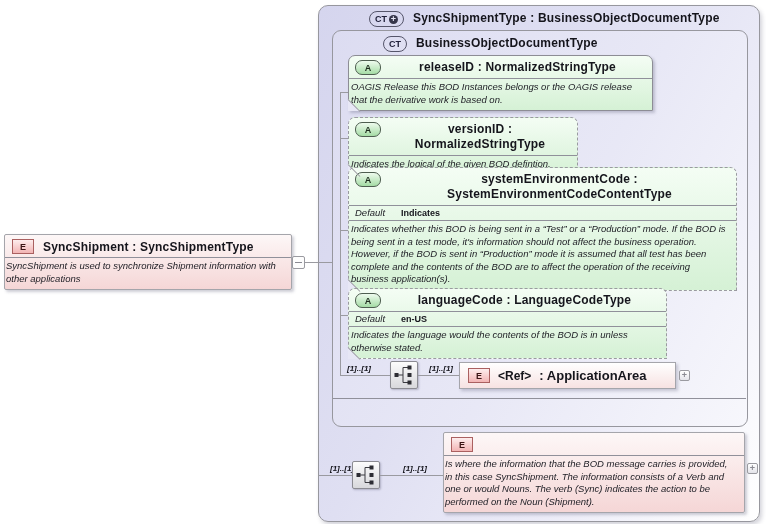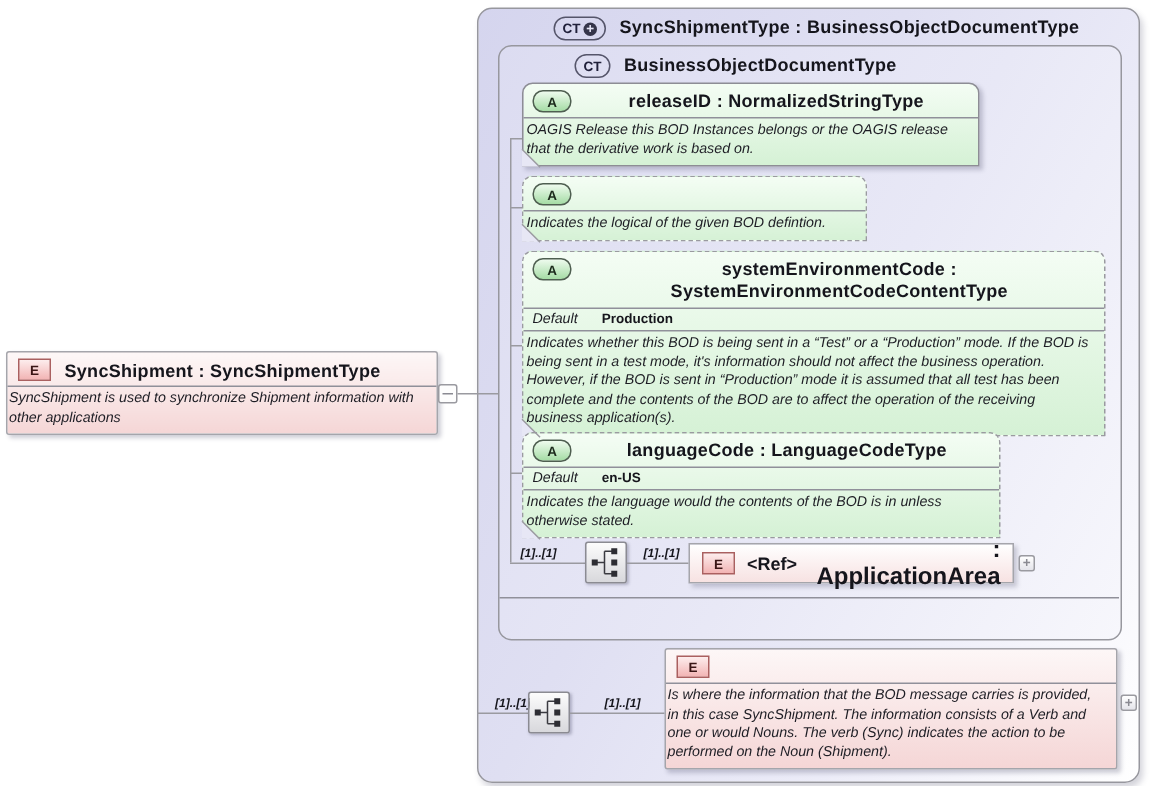--- a/index.html
+++ b/index.html
@@ -48,21 +48,21 @@
   .default-row{display:flex;align-items:baseline;gap:16px;border-top:1px solid #90909a;padding:1px 6px 2px 6px;}
   .default-label{font-style:italic;font-size:9.5px;color:#1d1d24;}
   .default-value{font-weight:bold;font-size:9px;color:#15151c;}
   .attr-ann{border-top:1px solid #90909a;font-style:italic;font-size:9.5px;line-height:1.32;color:#1d1d24;padding:2px 6px 4px 2px;}
 
   
   .ref-box{position:absolute;border:1px solid #a5a5ab;box-sizing:border-box;height:27px;
     background:linear-gradient(#ffffff,#f7e2e2);box-shadow:2px 2px 3px rgba(60,60,90,.25);
     display:flex;align-items:center;gap:8px;padding:0 8px;}
   .ref-name{font-weight:bold;font-size:12px;color:#15151c;}
-  .ref-type{font-weight:bold;font-size:16px;color:#15151c;text-align:right;}
+  .ref-type{font-weight:bold;font-size:13px;color:#15151c;text-align:right;}
 
   
   .hline{position:absolute;height:1px;background:#9a9aa0;}
   .vline{position:absolute;width:1px;background:#9a9aa0;}
   .card-label{position:absolute;font-size:8px;font-weight:bold;font-style:italic;color:#15151c;white-space:nowrap;}
   .seq-icon{position:absolute;width:28px;height:28px;border:1px solid #8b8b92;border-radius:2px;box-sizing:border-box;
     background:linear-gradient(#fcfcfc,#d8d8dc);box-shadow:1px 1px 2px rgba(60,60,90,.3);}
   .plus-btn{position:absolute;width:11px;height:11px;border:1px solid #9a9aa0;border-radius:2px;box-sizing:border-box;
     background:linear-gradient(#ffffff,#e4e4ea);color:#8a8a92;font-size:9px;line-height:9px;text-align:center;font-weight:bold;}
   .collapse-handle{position:absolute;left:292px;top:256px;width:13px;height:13px;border:1px solid #9a9aa0;
@@ -124,34 +124,35 @@
       <span class="attr-title">releaseID : NormalizedStringType</span>
     </div>
     <div class="attr-ann">OAGIS Release this BOD Instances belongs or the OAGIS release that the derivative work is based on.</div>
   </div>
 
   <div class="attr-box" style="left:348px;top:117px;width:230px;">
     <div class="attr-header">
       <span class="badge-a">
           <span>A</span>
         </span>
+      <span class="attr-title">versionID : NormalizedStringType</span>
     </div>
     <div class="attr-ann">Indicates the logical of the given BOD defintion.</div>
   </div>
 
   <div class="attr-box" style="left:348px;top:167px;width:389px;">
     <div class="attr-header">
       <span class="badge-a">
           <span>A</span>
         </span>
       <span class="attr-title">systemEnvironmentCode : SystemEnvironmentCodeContentType</span>
     </div>
     <div class="default-row">
       <span class="default-label">Default</span>
-      <span class="default-value">Production</span>
+      <span class="default-value">Indicates</span>
     </div>
     <div class="attr-ann">Indicates whether this BOD is being sent in a “Test” or a “Production” mode. If the BOD is being sent in a test mode, it's information should not affect the business operation. However, if the BOD is sent in “Production” mode it is assumed that all test has been complete and the contents of the BOD are to affect the operation of the receiving business application(s).</div>
   </div>
 
   <div class="attr-box" style="left:348px;top:288px;width:319px;">
     <div class="attr-header">
       <span class="badge-a">
           <span>A</span>
         </span>
       <span class="attr-title">languageCode : LanguageCodeType</span>

